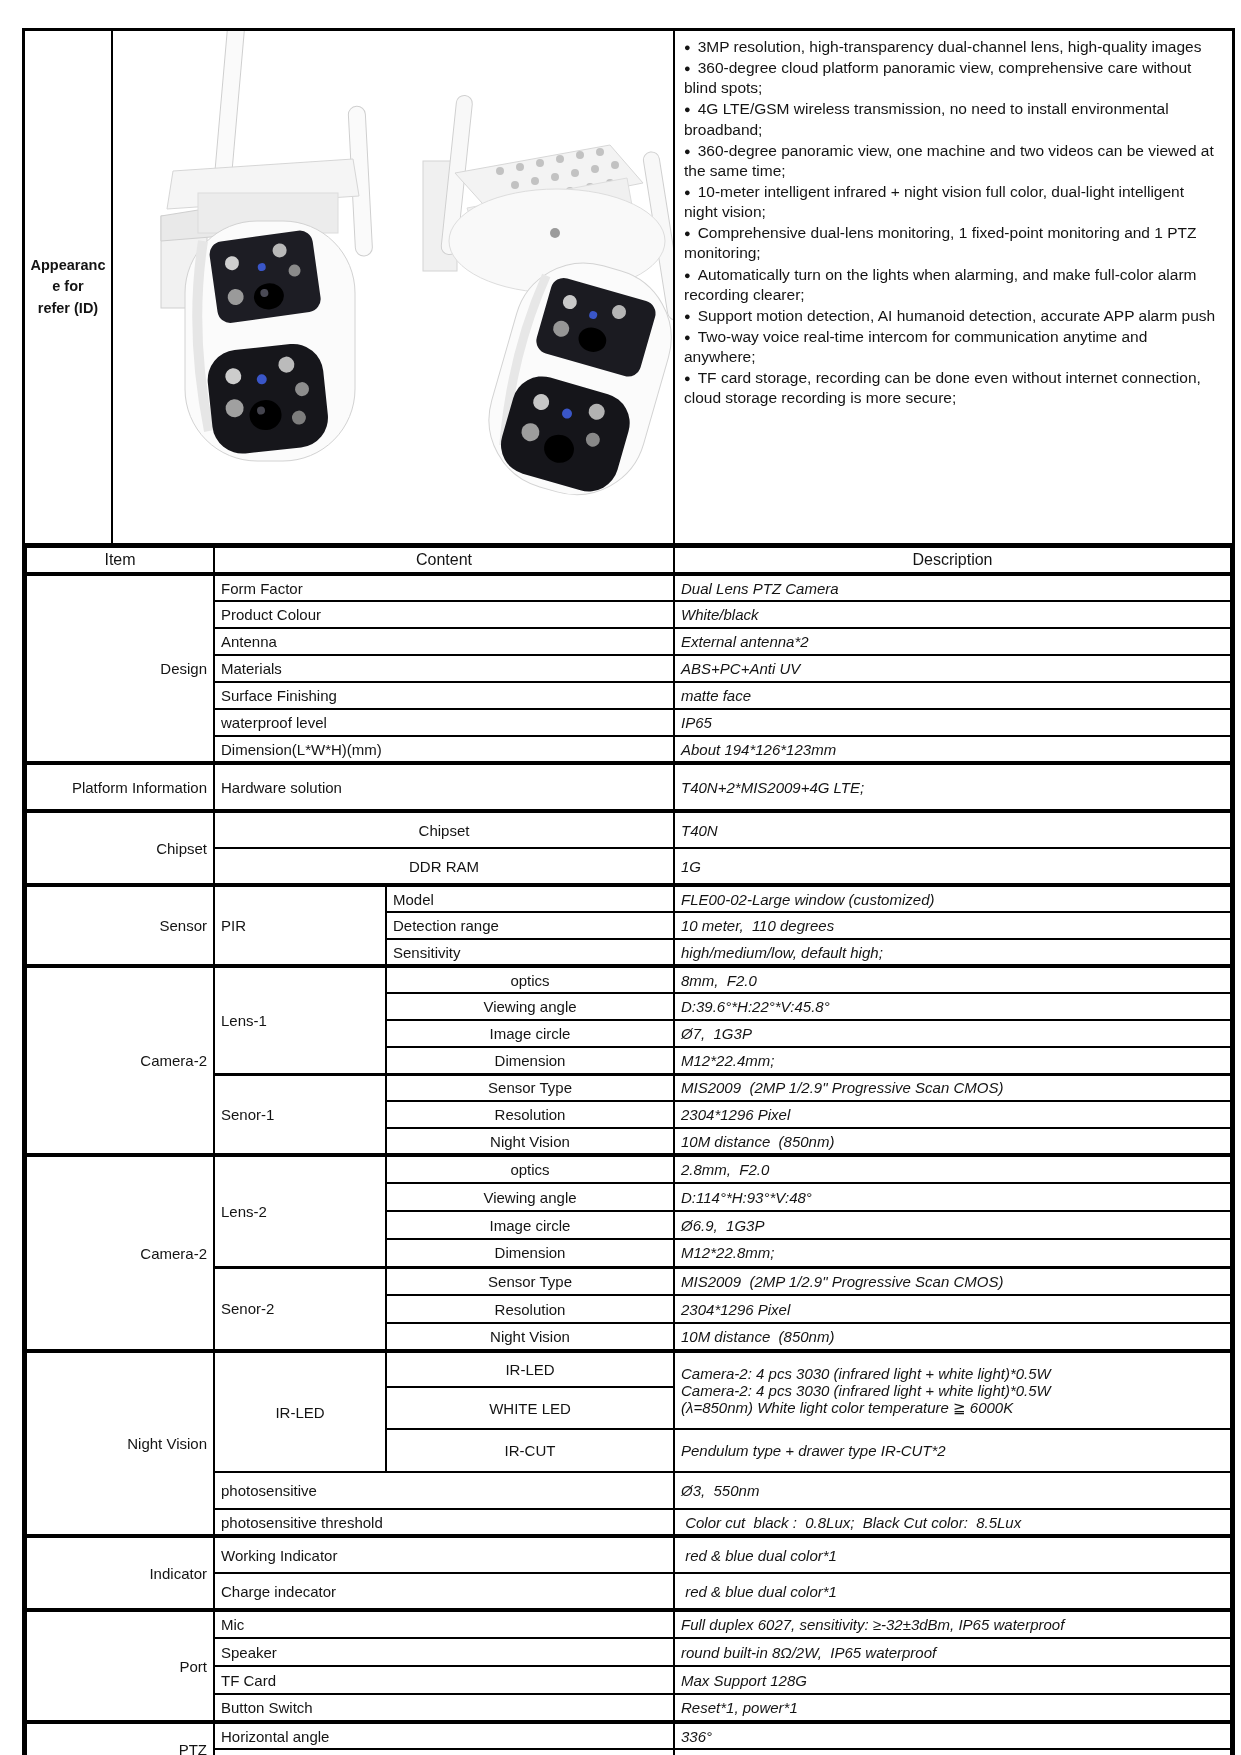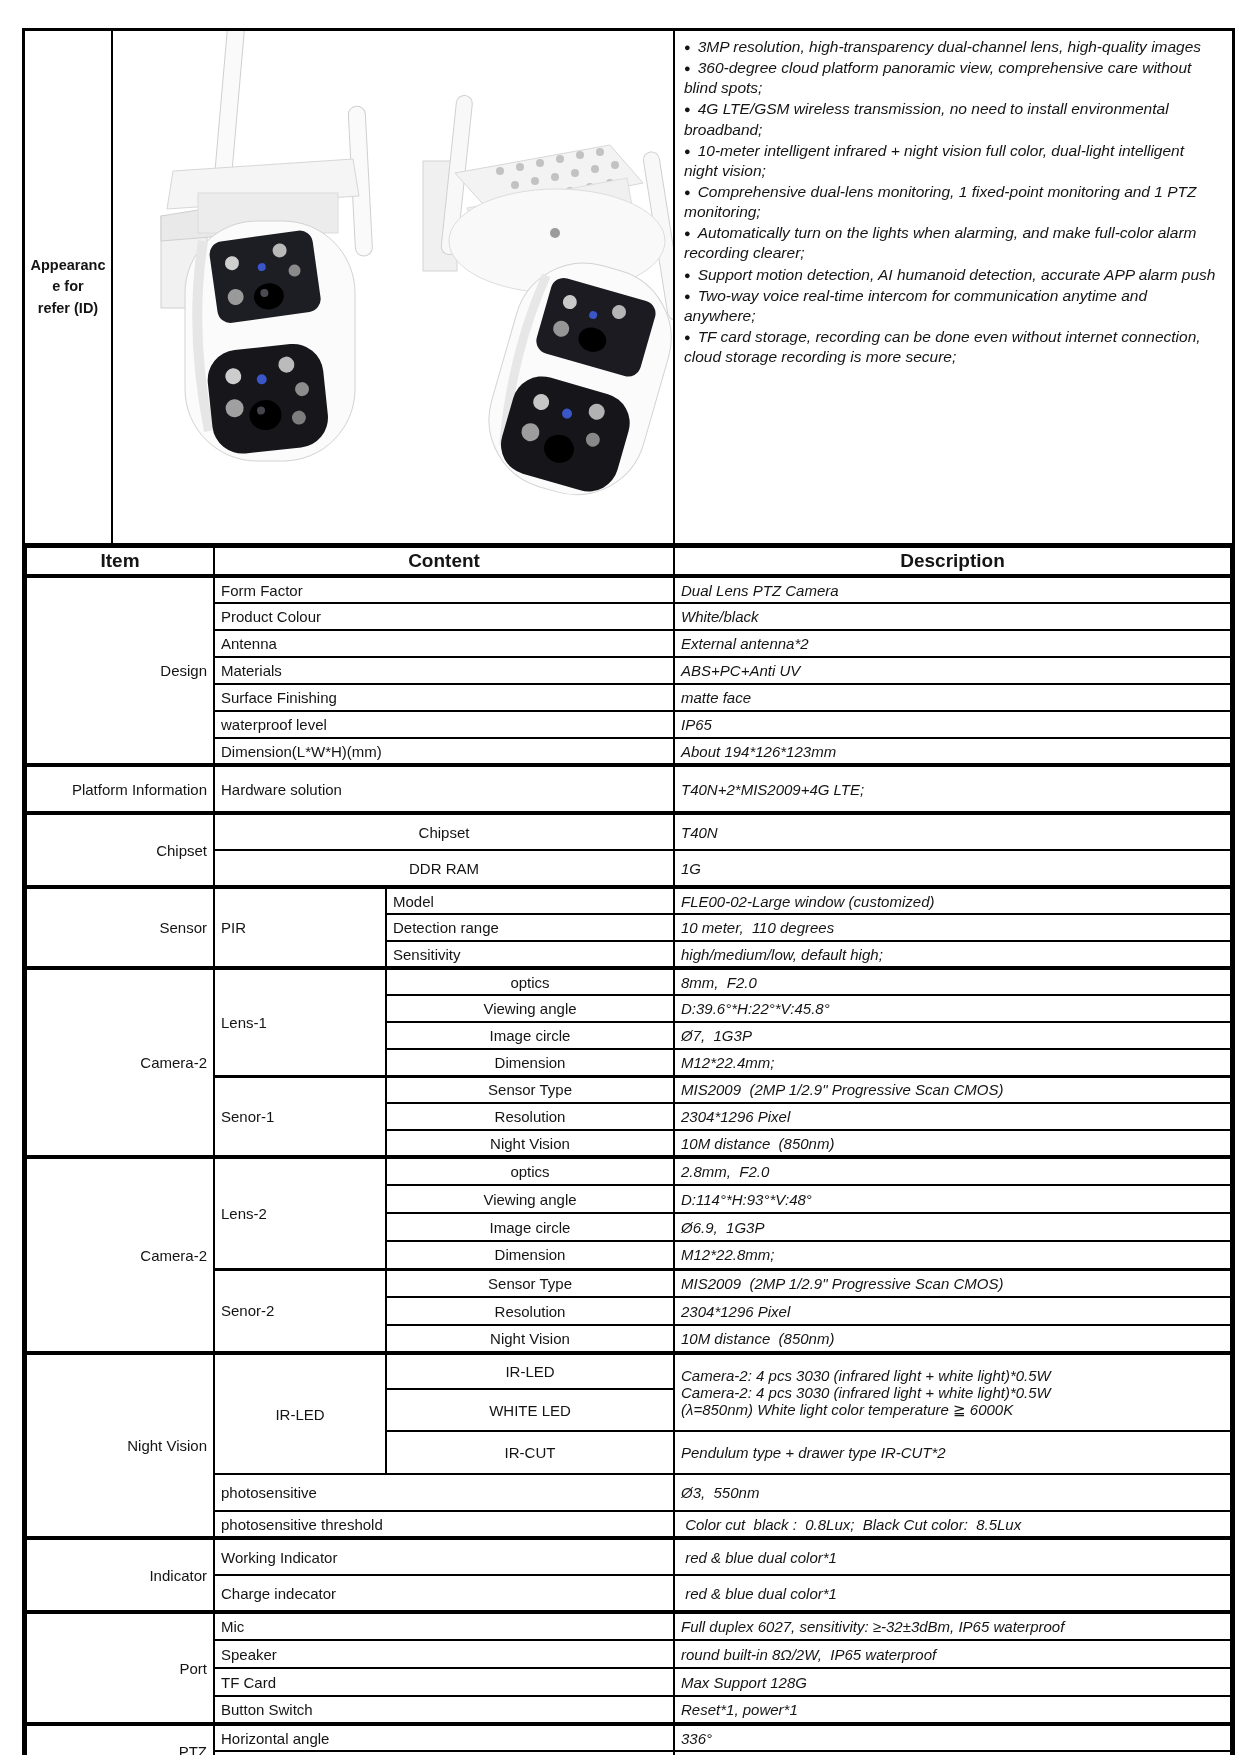--- a/index.html
+++ b/index.html
@@ -6,28 +6,28 @@
   body{width:1241px;height:1755px;position:relative;
        font-family:"Liberation Sans","DejaVu Sans",sans-serif;color:#141414;}
   .sheet{position:absolute;left:22px;top:28px;width:1207px;border:3px solid #000;background:#fff;}
 
   
   .top{display:flex;height:512px;border-bottom:3px solid #000;}
   .label-cell{width:84px;border-right:2px solid #000;display:flex;align-items:center;justify-content:center;
       font-weight:bold;font-size:14.5px;text-align:center;white-space:pre-wrap;line-height:1.45;padding:0 1px;}
   .image-cell{width:560px;border-right:2px solid #000;position:relative;overflow:hidden;}
   .features-cell{flex:1;padding:6px 9px 0 9px;font-size:15.5px;line-height:1.3;}
-  .feat{margin:0 4px 1px 0;font-style:italic;}
+  .feat{margin:0 4px 1px 0;}
   .feat .b{font-size:11px;vertical-align:1px;margin-right:7px;}
 
   
   table.spec{width:100%;border-collapse:collapse;table-layout:fixed;}
   table.spec th,table.spec td{border:2px solid #000;vertical-align:middle;
       font-size:15px;padding:1px 6px;overflow:hidden;}
-  table.spec th{font-size:19px;font-weight:bold;text-align:center;padding:2px 4px;}
+  table.spec th{font-size:16px;font-weight:normal;text-align:center;padding:2px 4px;}
   tr.sec>td{border-top:4px solid #000;}
   tr.subsec>td{border-top:3px solid #000;border-radius:10px;}
   td.item{text-align:right;}
   td.mid{text-align:center;}
   td.lbl{text-align:left;}
   td.val{text-align:left;padding-left:8px;white-space:pre-wrap;font-style:italic;}
   .h26{height:37px}.h27{height:27px}.h28{height:28px}.h36{height:36px}
   .h37{height:37px}.h42{height:42px}.h43{height:43px}.h48{height:48px}
 </style>
 </head>
@@ -128,20 +128,21 @@
             <ellipse cx="170" cy="338" rx="15" ry="14" fill="#000"></ellipse>
           </g>
         </g>
       </svg>
     </div>
 
     <div class="features-cell">
       <div class="feat"><span class="b">●</span><span>3MP resolution, high-transparency dual-channel lens, high-quality images</span></div>
       <div class="feat"><span class="b">●</span><span>360-degree cloud platform panoramic view, comprehensive care without blind spots;</span></div>
       <div class="feat"><span class="b">●</span><span>4G LTE/GSM wireless transmission, no need to install environmental broadband;</span></div>
+      <div class="feat"><span class="b">●</span><span>360-degree panoramic view, one machine and two videos can be viewed at the same time;</span></div>
       <div class="feat"><span class="b">●</span><span>10-meter intelligent infrared + night vision full color, dual-light intelligent night vision;</span></div>
       <div class="feat"><span class="b">●</span><span>Comprehensive dual-lens monitoring, 1 fixed-point monitoring and 1 PTZ monitoring;</span></div>
       <div class="feat"><span class="b">●</span><span>Automatically turn on the lights when alarming, and make full-color alarm recording clearer;</span></div>
       <div class="feat"><span class="b">●</span><span>Support motion detection, AI humanoid detection, accurate APP alarm push</span></div>
       <div class="feat"><span class="b">●</span><span>Two-way voice real-time intercom for communication anytime and anywhere;</span></div>
       <div class="feat"><span class="b">●</span><span>TF card storage, recording can be done even without internet connection, cloud storage recording is more secure;</span></div>
     </div>
   </div>
 
   <table class="spec">

